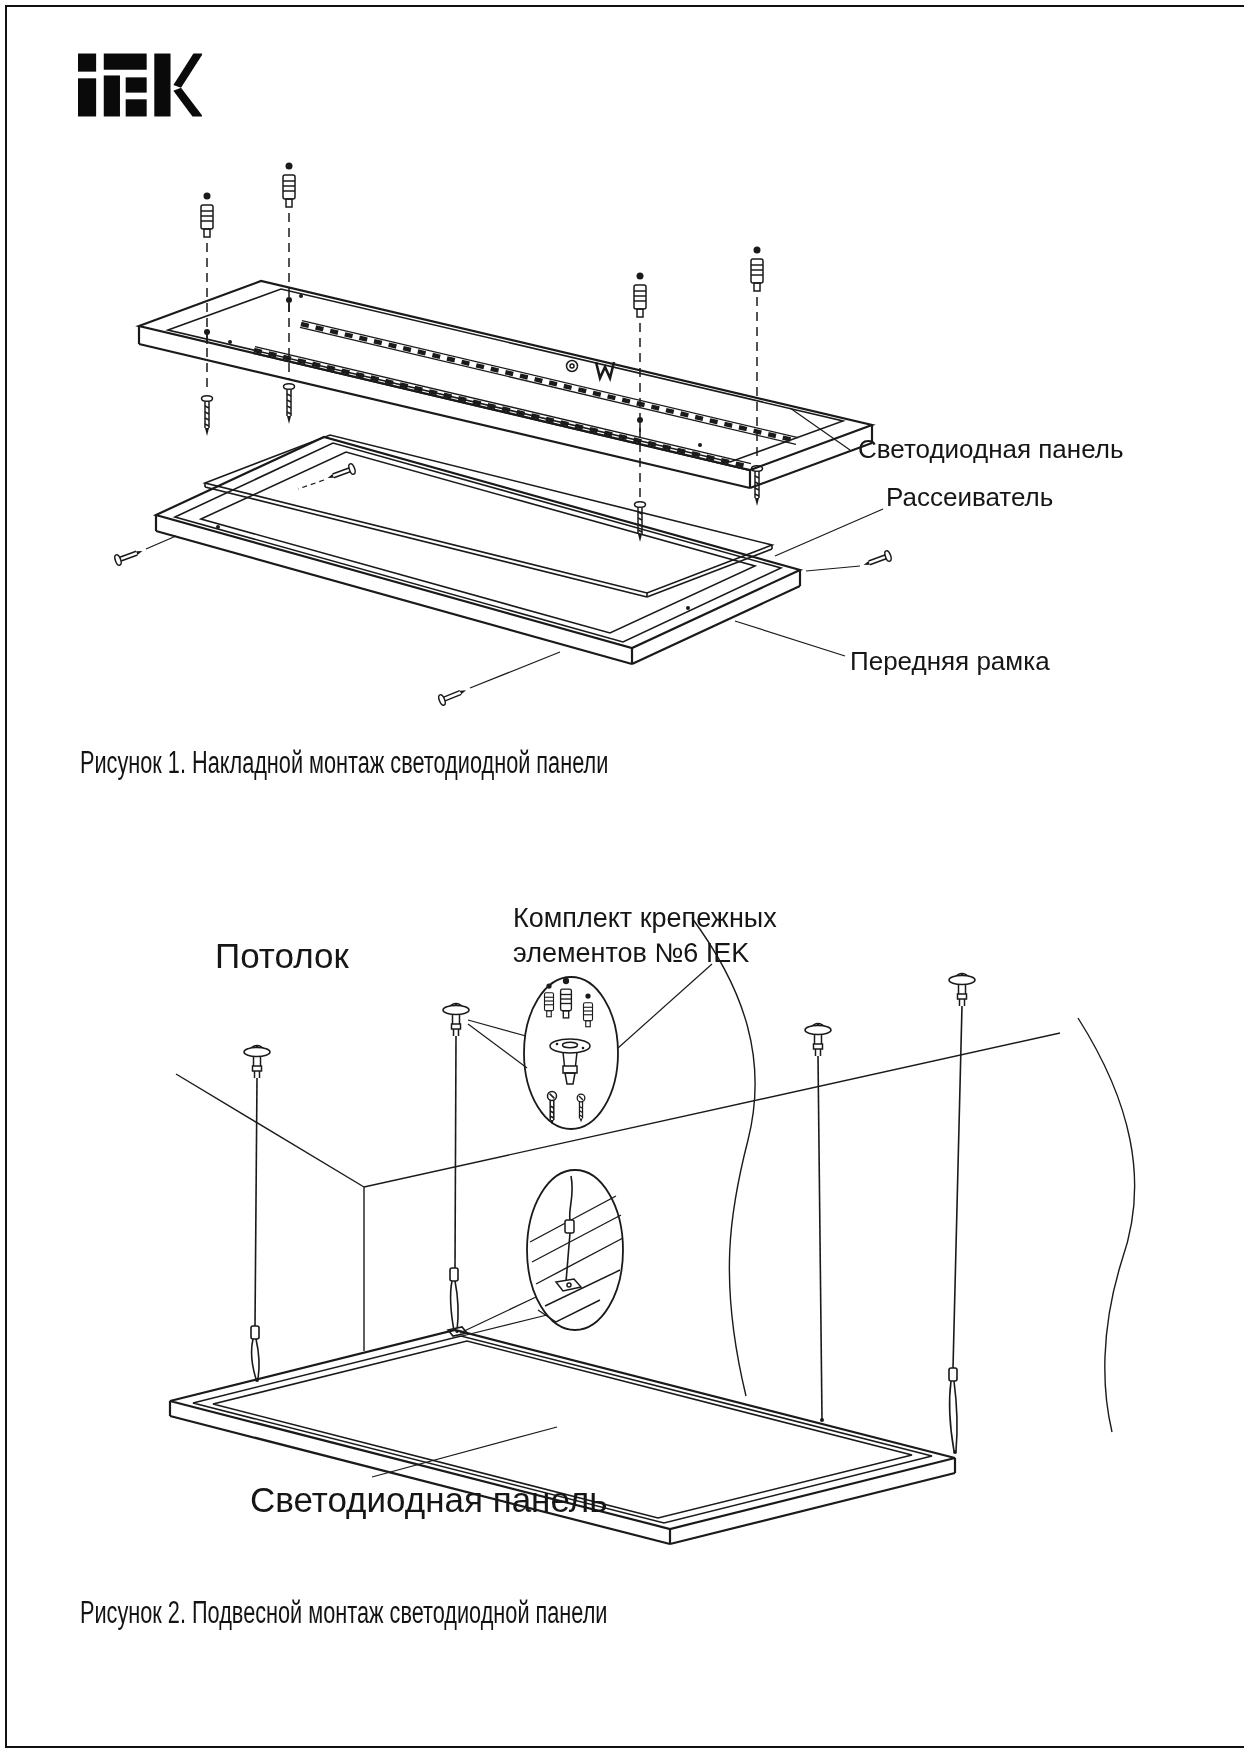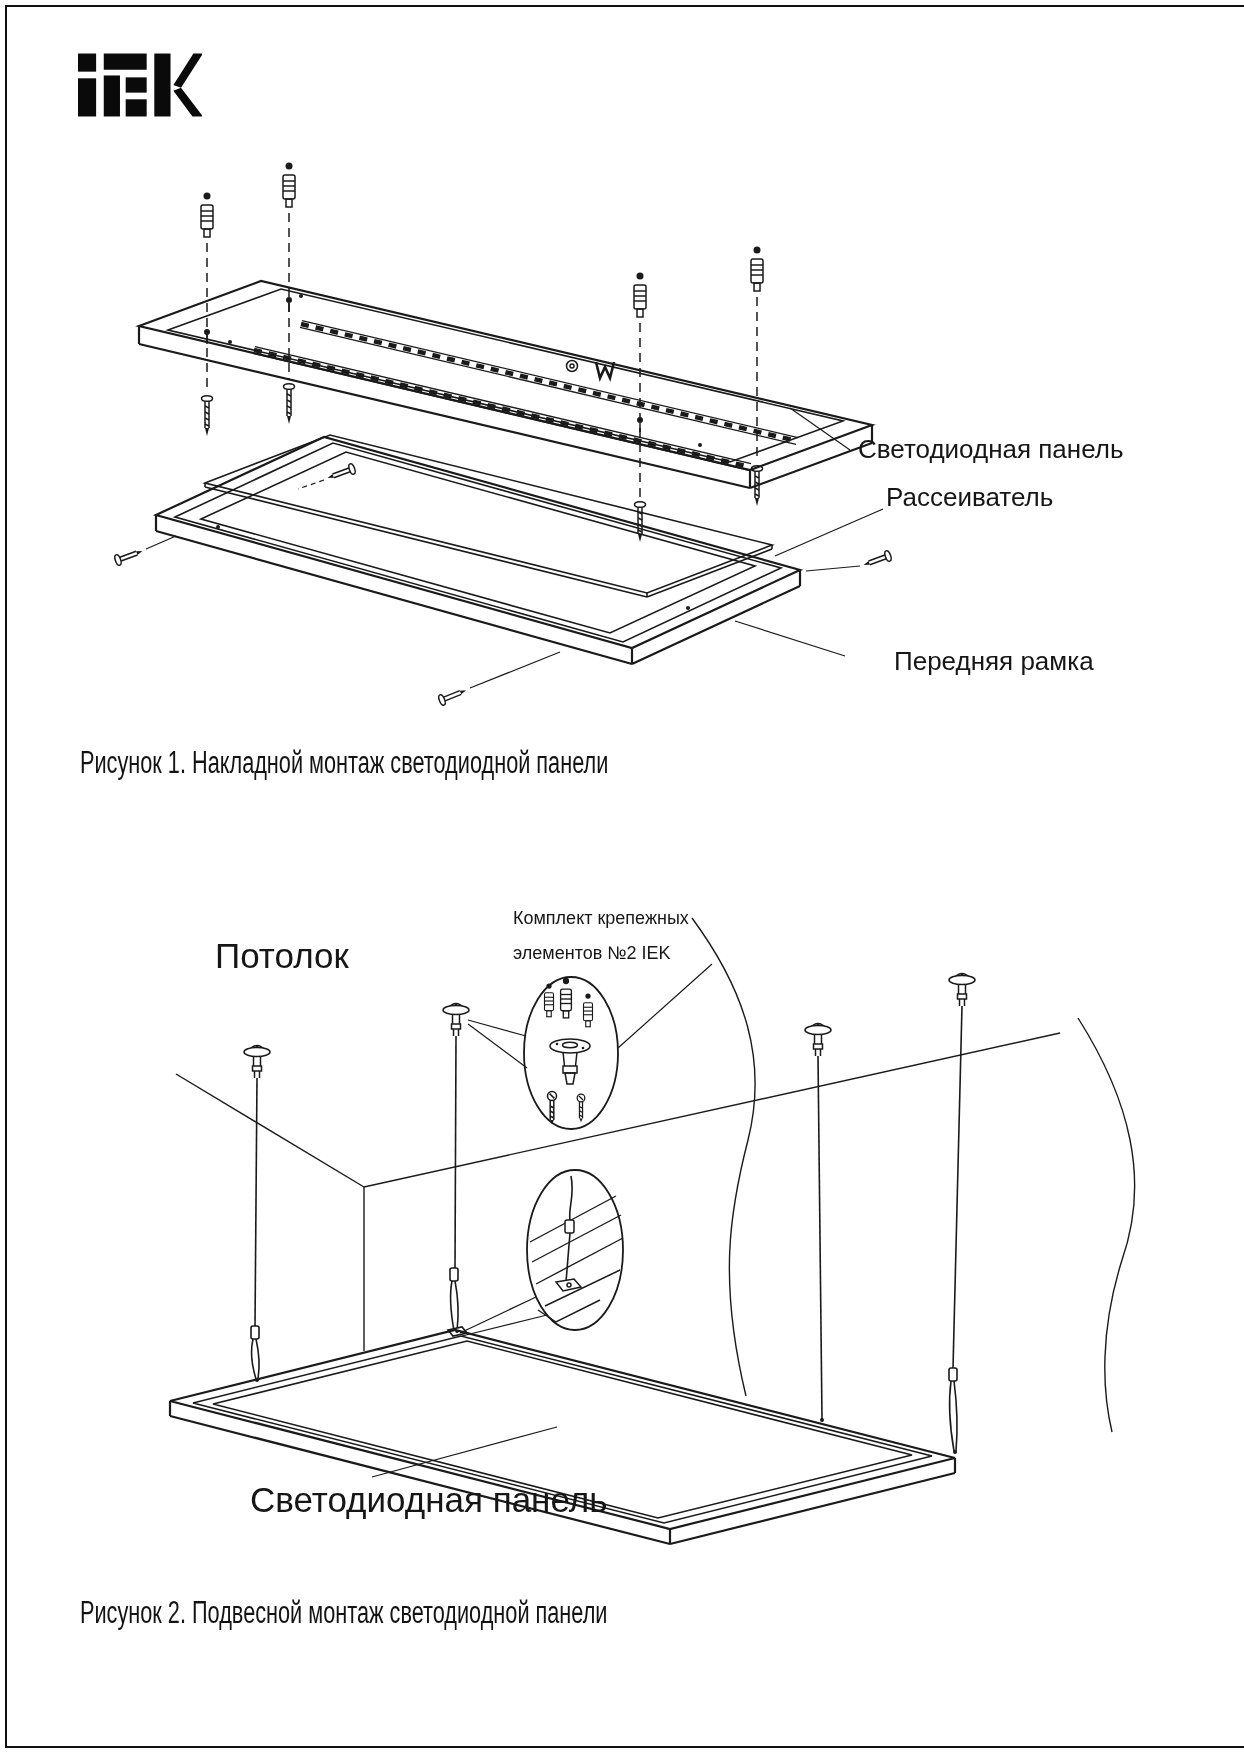--- a/index.html
+++ b/index.html
@@ -28,21 +28,21 @@
   .lbl2{font-size:35px;}
   .caption{
     position:absolute;
     font-size:31px;
     line-height:1.1;
     white-space:nowrap;
     transform:scaleX(0.70);
     transform-origin:0 50%;
     color:#131313;
   }
-  .kit-label{position:absolute;font-size:18px;line-height:35px;white-space:nowrap;}
+  .kit-label{position:absolute;font-size:27px;line-height:35px;white-space:nowrap;}
 </style>
 </head>
 <body>
 
 <div class="page">
   <div class="page-border"></div>
 
   <svg class="art" style="left:78px;top:52px" width="124" height="66" viewBox="0 0 130 66" aria-label="IEK">
     <g fill="#0a0a0a">
       <rect x="0" y="0" width="19" height="19"></rect>
@@ -286,27 +286,27 @@
       </g>
 
       <line x1="372" y1="1477" x2="557" y2="1427" stroke-width="1.2"></line>
     </g>
   </svg>
 
   <div class="lbl" style="left:858px;top:435px">Светодиодная панель</div>
 
   <div class="lbl" style="left:886px;top:483px">Рассеиватель</div>
 
-  <div class="lbl" style="left:894px;top:647px">Передняя рамка</div>
+  <div class="lbl" style="left:850px;top:647px">Передняя рамка</div>
 
   <div class="caption" style="left:80px;top:746px">Рисунок 1. Накладной монтаж светодиодной панели</div>
 
   <div class="lbl lbl2" style="left:215px;top:936px">Потолок</div>
 
   <div class="kit-label" style="left:513px;top:901px">
     <div>Комплект крепежных</div>
-    <div>элементов №2 IEK</div>
+    <div>элементов №6 IEK</div>
   </div>
 
   <div class="lbl lbl2" style="left:250px;top:1480px">Светодиодная панель</div>
 
   <div class="caption" style="left:80px;top:1596px">Рисунок 2. Подвесной монтаж светодиодной панели</div>
 </div>
 
 </body></html>

